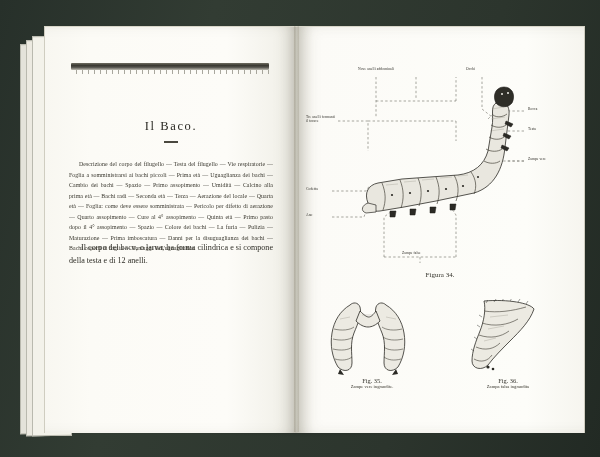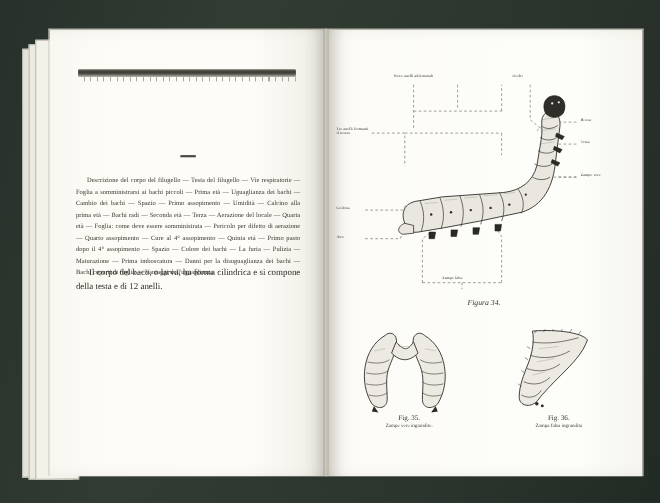--- a/index.html
+++ b/index.html
@@ -54,21 +54,21 @@
   .body{position:absolute;left:24px;top:214px;width:204px;
      font-size:8.1px;line-height:1.62;text-align:justify;color:#2f2e27;}
   .body p{margin:0 0 0 0;text-indent:12px;}
   .body p.first{text-indent:12px;}
 
   
   .folio{position:absolute;left:0;right:0;top:16px;text-align:center;
      font-size:7.5px;letter-spacing:1px;color:#3a382f;}
 
   .fig34{position:absolute;left:10px;top:38px;width:268px;height:230px;}
-  .fig-caption{position:absolute;left:0;right:0;text-align:center;font-size:7px;color:#35342c;font-style:italic;}
+  .fig-caption{position:absolute;left:0;right:0;text-align:center;font-size:7px;color:#35342c;}
 
   .lbl{position:absolute;font-size:3.6px;line-height:1.25;color:#2e2d27;
      letter-spacing:.1px;white-space:nowrap;}
   .lbl.multi{white-space:normal;width:30px;text-align:left;}
 
   .figpair{position:absolute;left:10px;top:272px;width:268px;height:120px;}
   .figbox{position:absolute;text-align:center;}
   .figbox .cap1{font-size:6.4px;color:#33322b;}
   .figbox .cap2{font-size:4.6px;color:#3a382f;}
 
@@ -85,20 +85,21 @@
 
 <div class="bookshadow"></div>
 
 <div class="book">
 
   <div class="leaf left">
     <div class="page-inner">
 
       <div class="orn-rule"></div>
 
+      <div class="chapter-title">Il Baco.</div>
       <div class="title-dash"></div>
 
       <div class="summary">Descrizione del corpo del filugello — Testa del filugello — Vie respiratorie — Foglia a somministrarsi ai bachi piccoli — Prima età — Uguaglianza dei bachi — Cambio dei bachi — Spazio — Primo assopimento — Umidità — Calcino alla prima età — Bachi radi — Seconda età — Terza — Aerazione del locale — Quarta età — Foglia: come deve essere somministrata — Pericolo per difetto di aerazione — Quarto assopimento — Cure al 4° assopimento — Quinta età — Primo pasto dopo il 4° assopimento — Spazio — Colore dei bachi — La furia — Pulizia — Maturazione — Prima imboscatura — Danni per la disuguaglianza dei bachi — Bachi coperti di foglia — Vantaggi dell'uguaglianza.</div>
 
       <div class="body">
         <p class="first">Il corpo del baco, o larva, ha forma cilindrica e si compone della testa e di 12 anelli.</p>
       </div>
 
     </div>
   </div>

